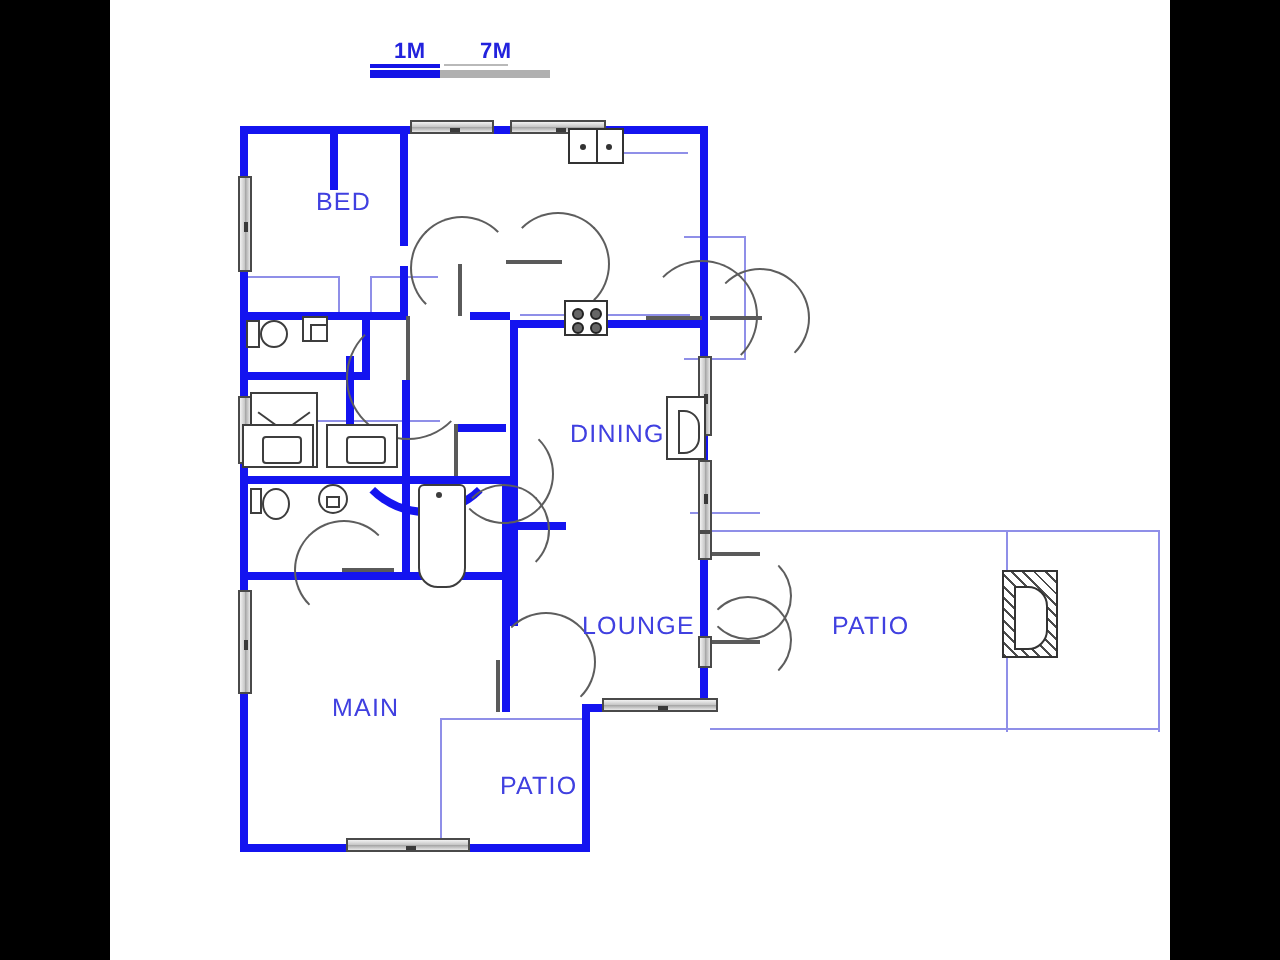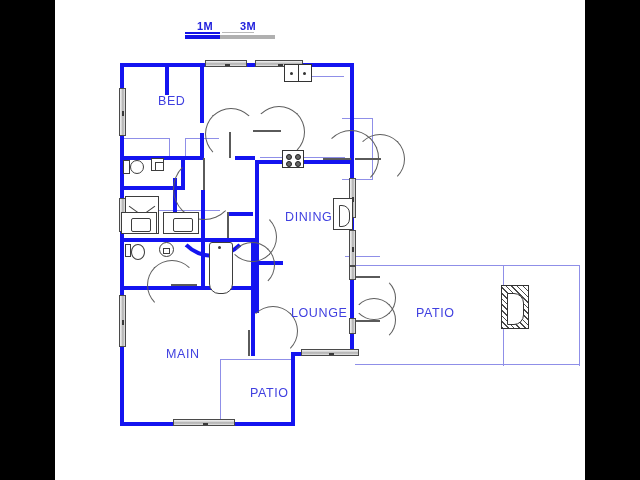--- a/index.html
+++ b/index.html
@@ -114,21 +114,21 @@
 </style>
 </head>
 <body>
 
 <div id="stage">
 
   <div id="canvas">
 
     <div id="scalebar">
       <div class="scale-label" style="left:67px;">1M</div>
-      <div class="scale-label" style="left:110px;">3M</div>
+      <div class="scale-label" style="left:110px;">7M</div>
       <div id="scale-under-1"></div>
       <div id="scale-under-2"></div>
       <div class="scale-seg" id="scale-seg-1"></div>
       <div class="scale-seg" id="scale-seg-2"></div>
     </div>
 
     <div class="tw" style="left:300px;  top:265px; width:225px; height:1.4px;"></div>
     <div class="tw" style="left:300px;  top:364px; width:225px; height:1.4px;"></div>
     <div class="tw" style="left:523.6px;top:265px; width:1.4px;height:101px;"></div>
     <div class="tw" style="left:448px;  top:265px; width:1.4px;height:101px;"></div>

